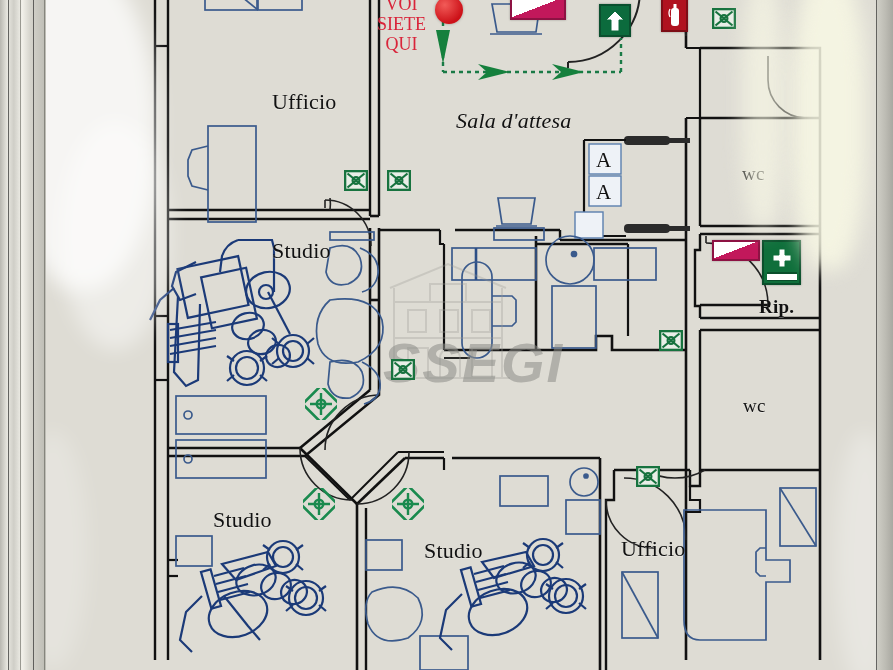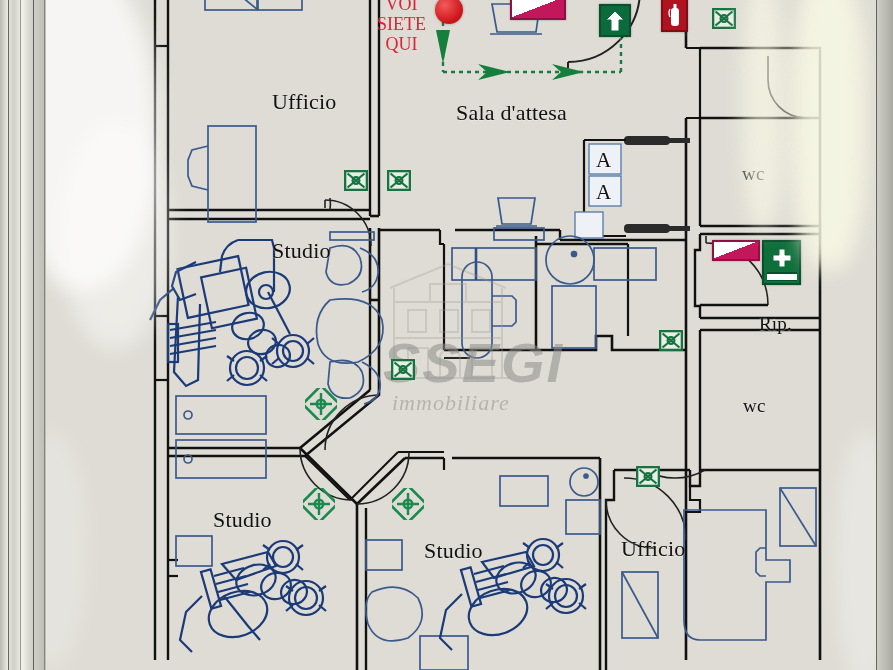--- a/index.html
+++ b/index.html
@@ -358,27 +358,26 @@
       <rect x="26" y="52" width="18" height="22"></rect>
       <rect x="58" y="52" width="18" height="22"></rect>
       <rect x="90" y="52" width="18" height="22"></rect>
       <rect x="26" y="90" width="20" height="30"></rect>
       <path d="M58 120 L58 100 A10 10 0 0 1 78 100 L78 120"></path>
       <rect x="90" y="90" width="20" height="30"></rect>
       <path d="M48 26 L84 26 L84 44 L48 44Z"></path>
     </g>
   </svg>
   <div class="wm-text" style="left:383px;top:330px;font-size:56px;letter-spacing:2px;">SSEGI</div>
-  <div class="wm-sub" style="left:392px;top:390px;font-size:22px;letter-spacing:1px;">immobiliare</div>
 
   <div class="lbl big" style="left:272px;top:89px;">Ufficio</div>
-  <div class="lbl big" style="left:456px;top:100px;">Sala d'attesa</div>
+  <div class="lbl big" style="left:456px;top:108px;font-style:italic;">Sala d'attesa</div>
   <div class="lbl big" style="left:272px;top:238px;">Studio</div>
   <div class="lbl mid" style="left:742px;top:163px;">wc</div>
-  <div class="lbl mid" style="left:759px;top:313px;">Rip.</div>
+  <div class="lbl mid" style="left:759px;top:296px;font-weight:bold;">Rip.</div>
   <div class="lbl mid" style="left:743px;top:395px;">wc</div>
   <div class="lbl big" style="left:213px;top:507px;">Studio</div>
   <div class="lbl big" style="left:424px;top:538px;">Studio</div>
   <div class="lbl big" style="left:621px;top:536px;">Ufficio</div>
 
   <div class="lbl sm" style="left:596px;top:148px;font-size:21px;">A</div>
   <div class="lbl sm" style="left:596px;top:180px;font-size:21px;">A</div>
 
   <div class="youare" style="left:377px;top:-6px;">
     <div>VOI</div>

